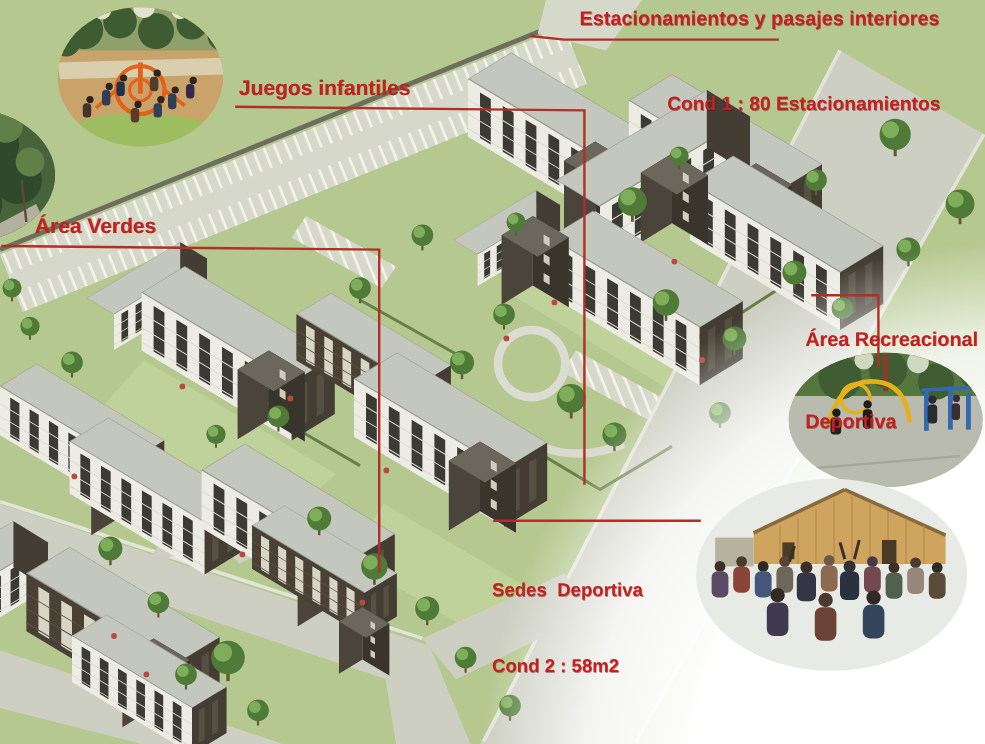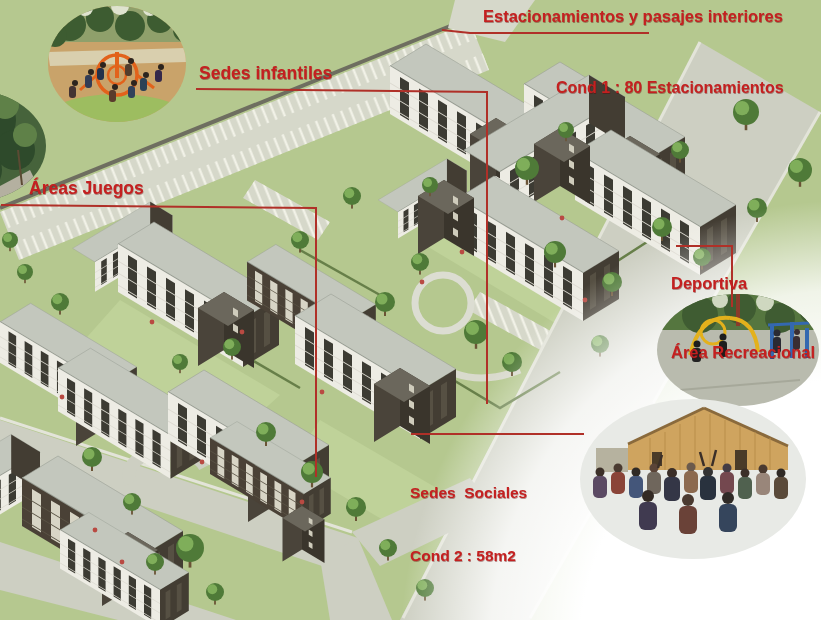--- a/index.html
+++ b/index.html
@@ -423,24 +423,24 @@
     <path class="cl" d="M442,30 L470,33 L649,33"></path>
     <path class="cl" d="M196,89 L487,92 L487,404"></path>
     <path class="cl" d="M1,205 L316,208 L316,477"></path>
     <path class="cl" d="M676,246 L732,246 L732,307"></path>
     <path class="cl" d="M411,434 L584,434"></path>
   </g>
 </svg>
 
 <div class="lbl" id="lbl-parking-title">Estacionamientos y pasajes interiores</div>
 <div class="lbl" id="lbl-parking-c1">Cond 1 : 80 Estacionamientos</div>
-<div class="lbl" id="lbl-juegos">Sedes infantiles</div>
-<div class="lbl" id="lbl-verdes">Áreas Juegos</div>
+<div class="lbl" id="lbl-juegos">Juegos infantiles</div>
+<div class="lbl" id="lbl-verdes">Área Verdes</div>
 <div class="lbl" id="lbl-recre">
+  <div>Área Recreacional</div>
   <div>Deportiva</div>
-  <div>Área Recreacional</div>
 </div>
 <div class="lbl" id="lbl-sedes">
-  <div>Sedes  Sociales</div>
+  <div>Sedes  Deportiva</div>
   <div>Cond 2 : 58m2</div>
 </div>
 
 </div>
 
 </body></html>

